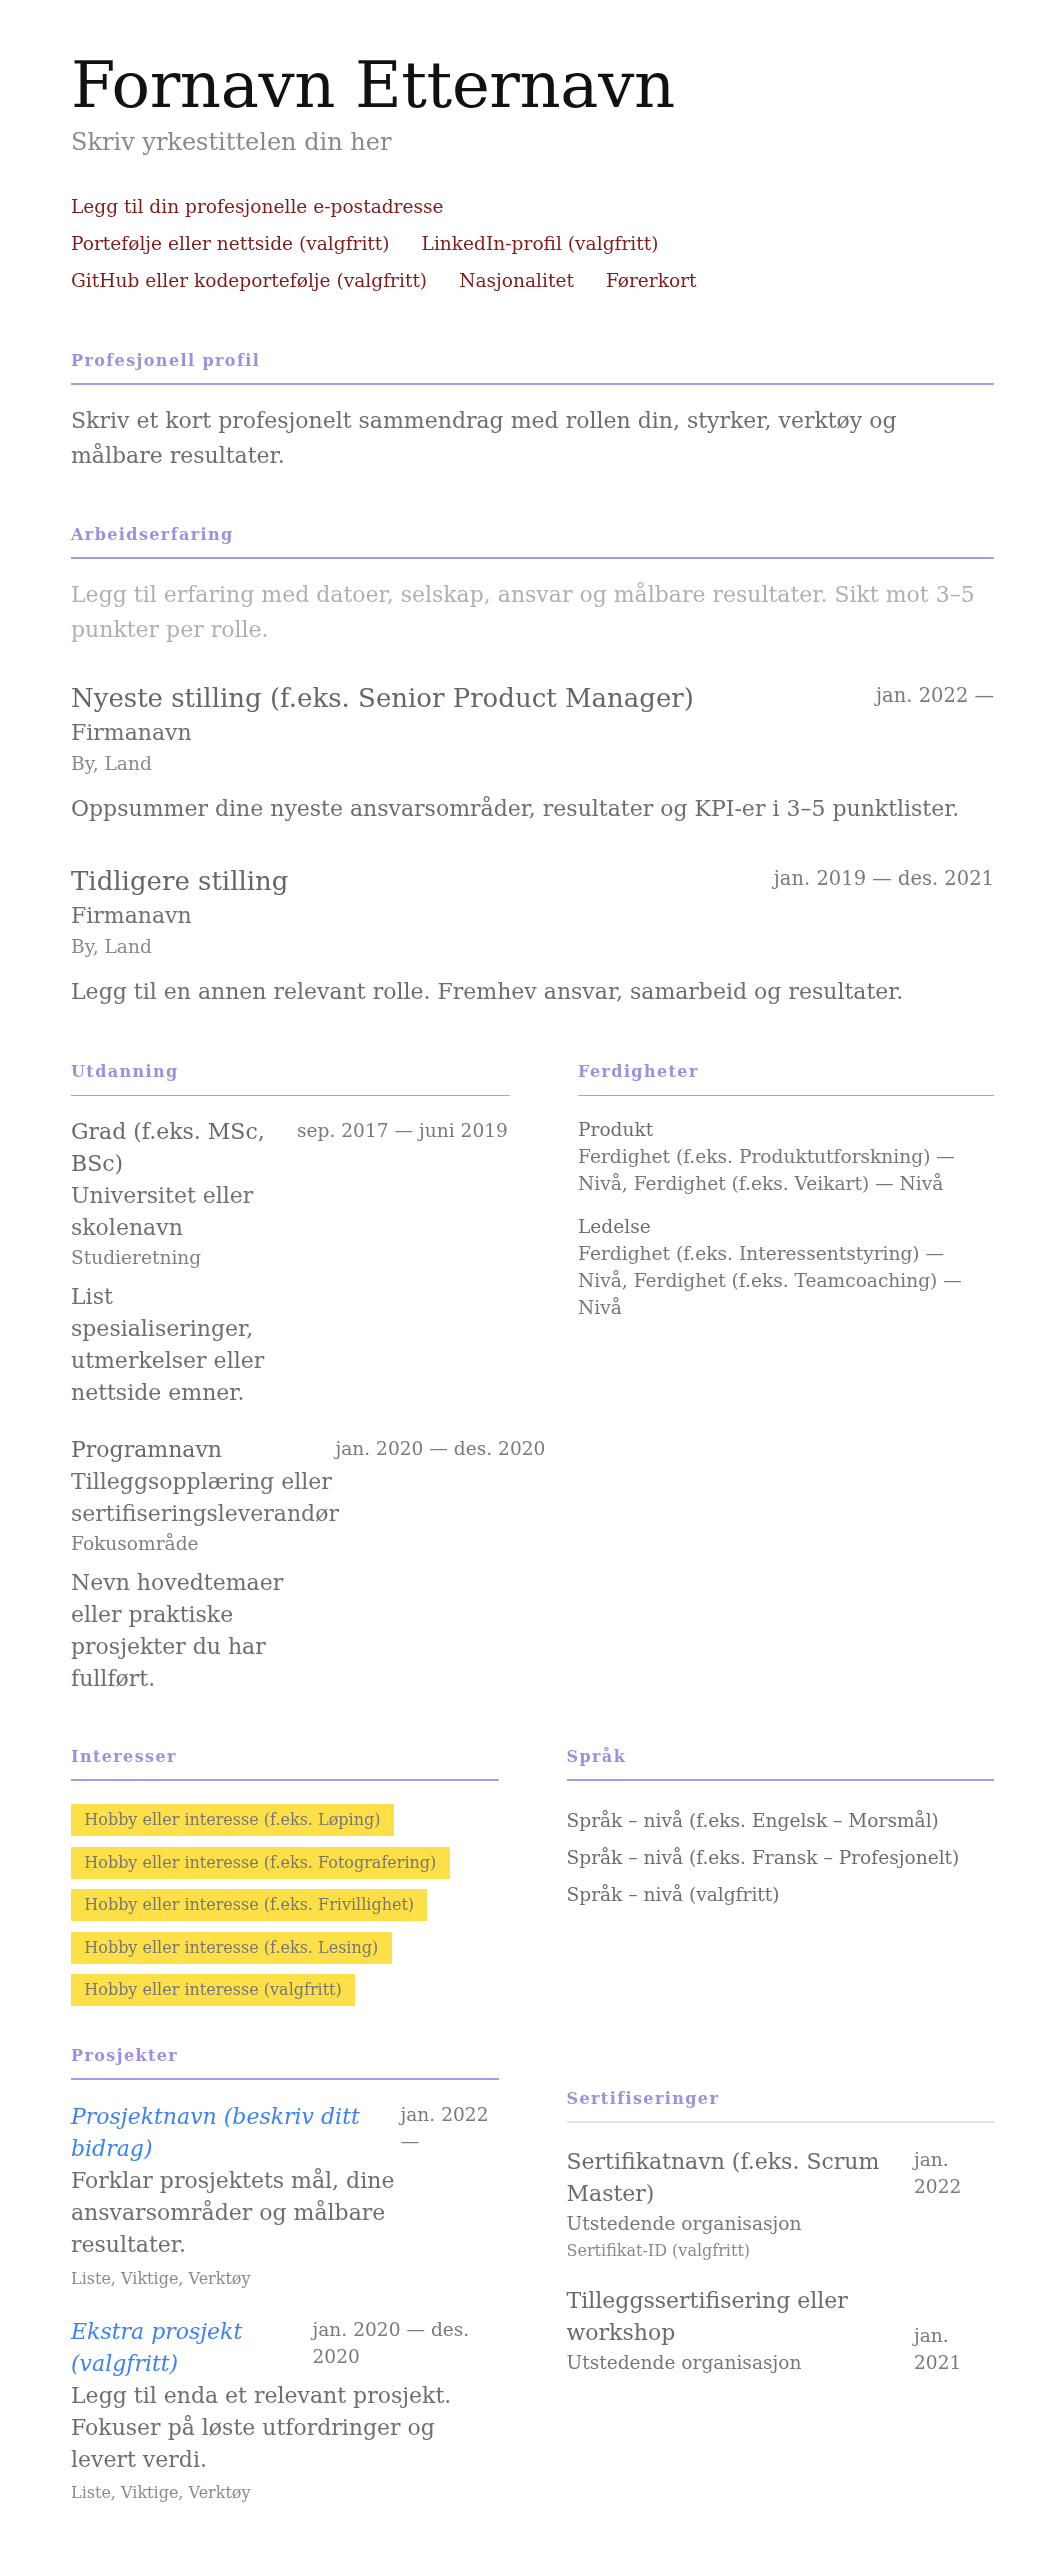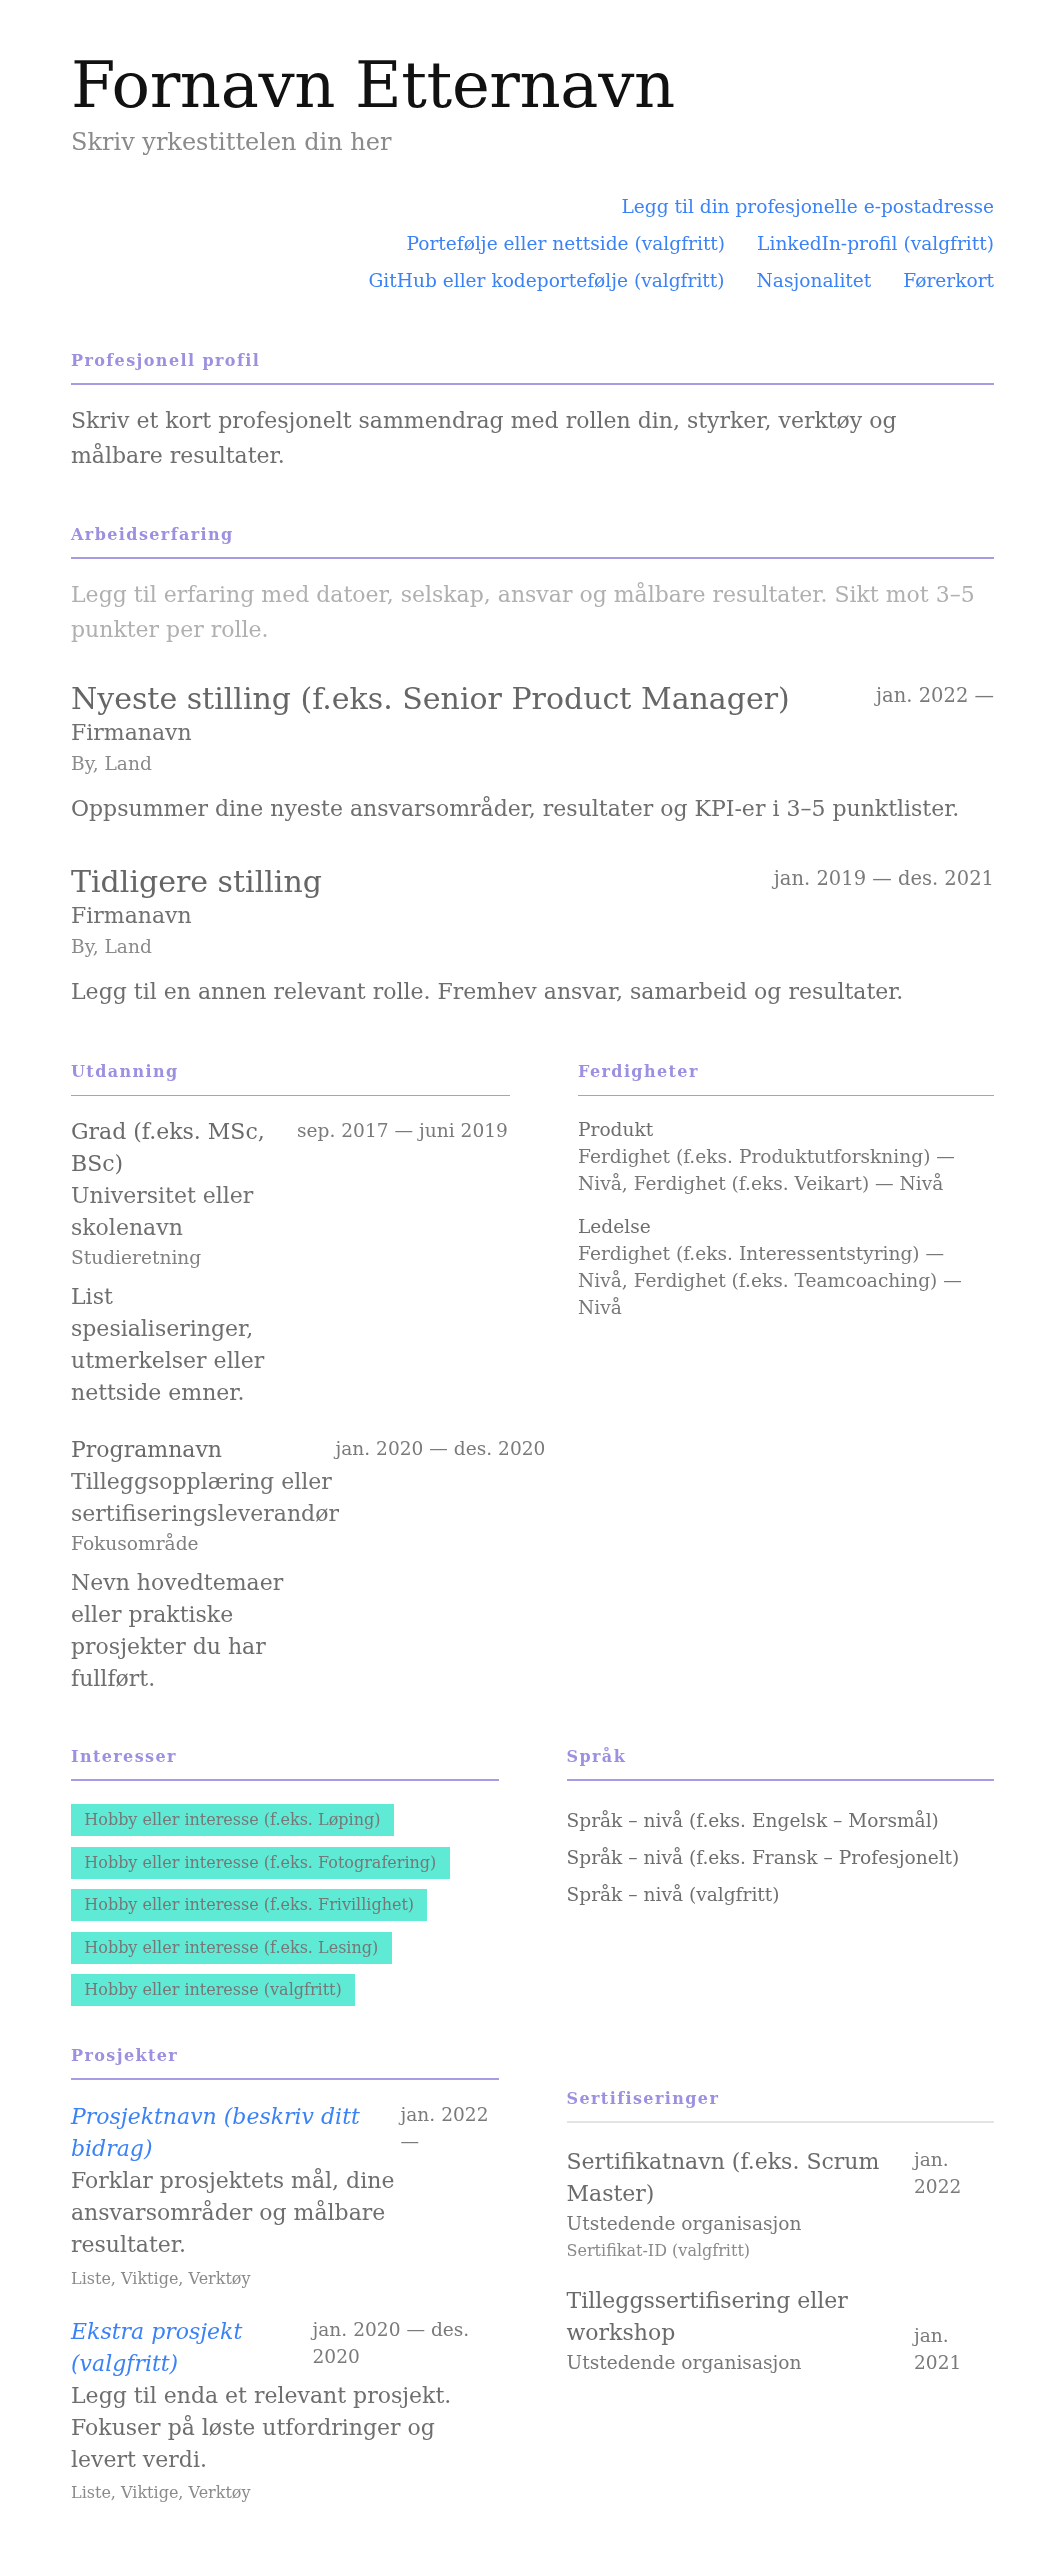--- a/index.html
+++ b/index.html
@@ -9,39 +9,39 @@
     min-height: 2576px;
     font-family: "DejaVu Serif", serif;
     color: #707070;
   }
   .page { padding: 46px 71px 53px 71px; width: 1065px; }
 
   .name { font-family: "DejaVu Serif", serif; font-size: 64px; font-weight: 400; color: #111111; line-height: 78px; letter-spacing: -0.4px; }
   .job-title { font-size: 24px; color: #8a8a8a; margin-top: 1.8px; line-height: 32px; }
 
   .contact { margin-top: 30px; }
-  .contact-row { display: flex; gap: 32px; font-size: 18.6px; color: #3b82f6; line-height: 37px; justify-content: flex-end; }
+  .contact-row { display: flex; gap: 32px; font-size: 18.6px; color: #7f1d1d; line-height: 37px; }
 
   .section-title {
     font-family: "DejaVu Serif", serif;
     font-size: 16px; font-weight: bold; color: #9b91e0;
     letter-spacing: 1.4px; line-height: 21px;
   }
   .section-rule { height: 1.8px; background: #a59ce3; margin-top: 12.4px; }
   .section-rule.light { background: #e4e4e4; }
 
   .profile { margin-top: 51px; }
   .profile-text { margin-top: 18px; font-size: 22px; line-height: 35px; color: #6e6e6e; }
 
   .experience { margin-top: 51px; }
   .exp-intro { margin-top: 18px; font-size: 22px; line-height: 35px; color: #b0b0b0; }
   .job { margin-top: 34px; }
   .job + .job { margin-top: 39px; }
   .job-head { display: flex; justify-content: space-between; align-items: flex-start; }
-  .job-role { font-size: 30px; line-height: 35px; color: #666666; }
+  .job-role { font-size: 26px; line-height: 35px; color: #666666; }
   .job-date { font-size: 19.5px; line-height: 30px; color: #7a7a7a; }
   .job-company { font-size: 22px; line-height: 34px; color: #707070; }
   .job-loc { font-size: 18.6px; line-height: 27px; color: #8a8a8a; }
   .job-summary { margin-top: 16px; font-size: 22px; line-height: 32px; color: #6e6e6e; }
 
   .two-col { display: flex; gap: 68px; }
   .col { width: 439px; }
 
   .edu-skills { margin-top: 53px; }
   .edu-item { margin-top: 19.5px; display: flex; }
@@ -53,21 +53,21 @@
   .edu-desc { margin-top: 9px; font-size: 22px; line-height: 32px; color: #6e6e6e; }
   .edu-item + .edu-item { margin-top: 25px; }
 
   .skill-group { margin-top: 19.5px; }
   .skill-group + .skill-group { margin-top: 16px; }
   .skill-cat { font-size: 18.6px; line-height: 27px; color: #6e6e6e; }
   .skill-list { font-size: 18.6px; line-height: 27px; color: #777777; }
 
   .int-lang { margin-top: 51px; }
   .chips { margin-top: 23px; }
-  .chip { display: table; background: #5eead4; font-size: 16px; color: #777777; padding: 0 13.3px; height: 32px; line-height: 32px; margin-bottom: 10.6px; }
+  .chip { display: table; background: #fde047; font-size: 16px; color: #777777; padding: 0 13.3px; height: 32px; line-height: 32px; margin-bottom: 10.6px; }
   .lang-list { margin-top: 21px; }
   .lang-item { font-size: 18.6px; line-height: 37px; color: #6e6e6e; }
 
   .proj-cert { margin-top: 28px; }
   .proj-item { margin-top: 21px; }
   .proj-item + .proj-item { margin-top: 23px; }
   .proj-head { display: flex; justify-content: space-between; }
   .proj-name { font-size: 22px; line-height: 32px; color: #3b82f6; font-style: italic; }
   .proj-date { font-size: 18.6px; line-height: 27px; color: #7a7a7a; }
   .proj-desc { font-size: 22px; line-height: 32px; color: #6e6e6e; }

